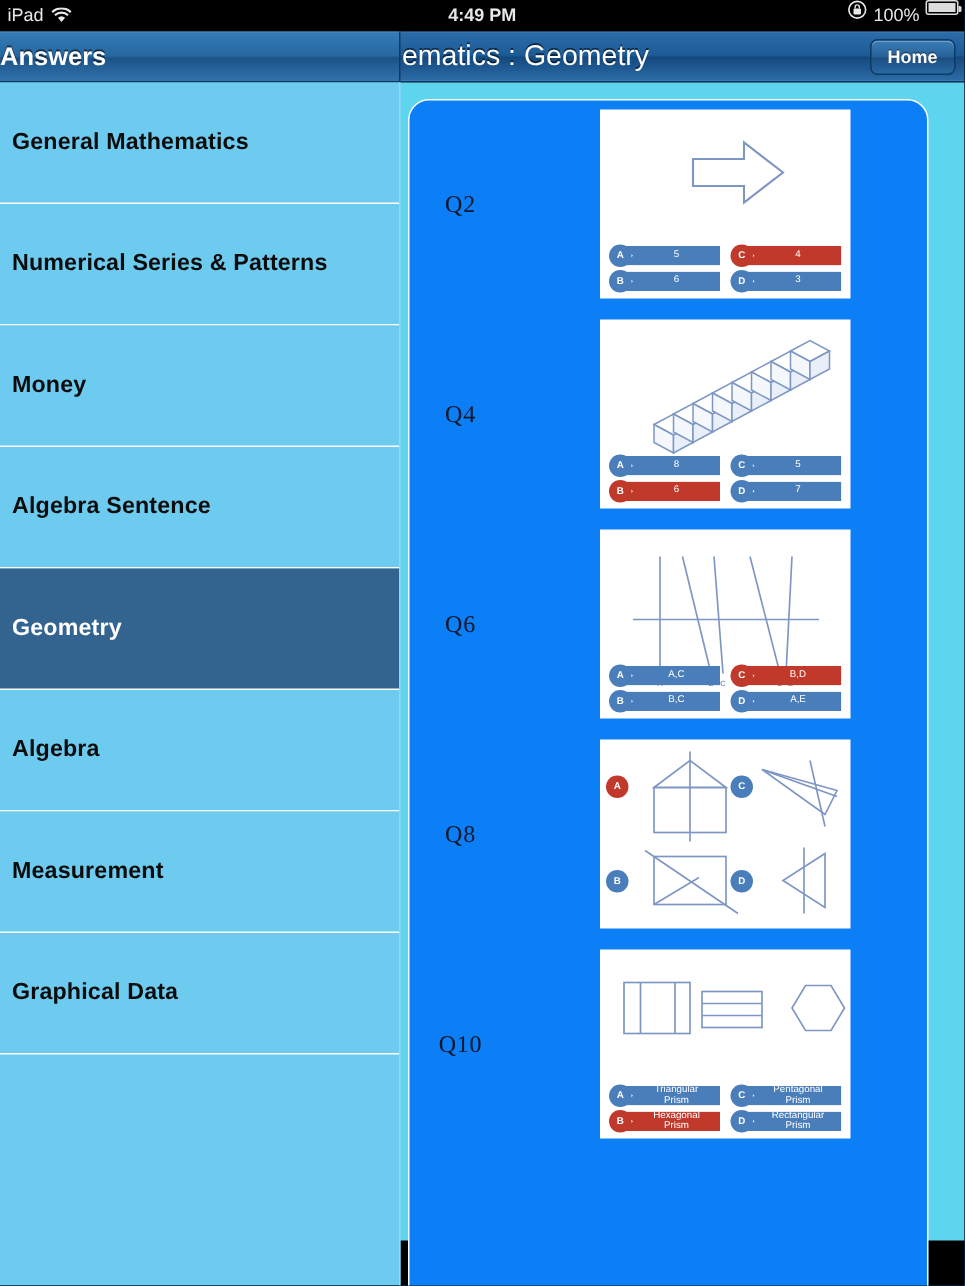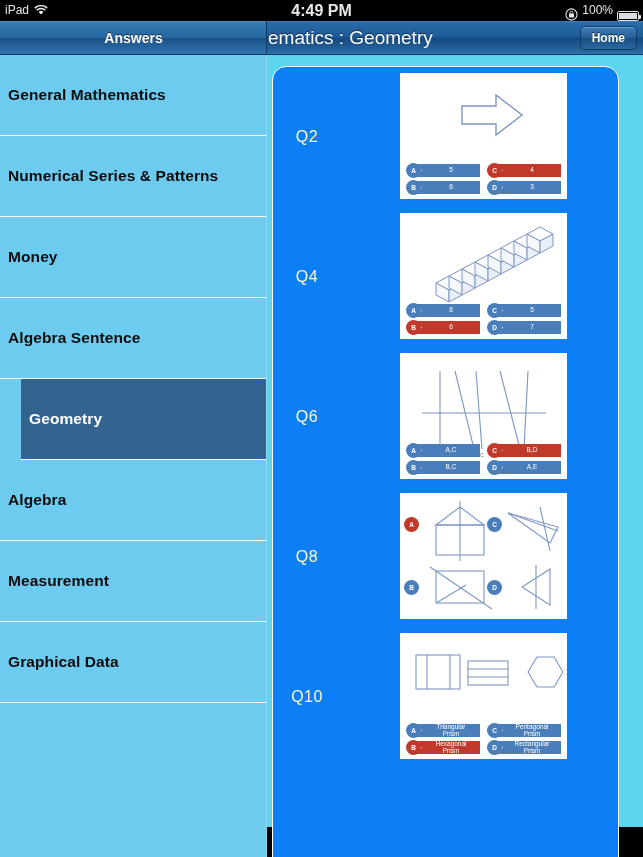--- a/index.html
+++ b/index.html
@@ -12,22 +12,22 @@
   #app { position: relative; width: 643px; height: 857px; }
 
   
   .statusbar {
     position: absolute; top: 0; left: 0;
     width: 643px; height: 21px;
     background: #000; color: #e8e8e8;
     font-size: 12px; line-height: 21px;
   }
   .sb-left { position: absolute; left: 5px; top: 0; display: flex; align-items: center; gap: 5px; }
-  .sb-center { position: absolute; left: 0; width: 643px; text-align: center; font-weight: bold; font-size: 16px; }
-  .sb-right { position: absolute; right: 4px; top: 0; display: flex; align-items: flex-end; gap: 4px; }
+  .sb-center { position: absolute; left: 0; width: 643px; text-align: center; font-weight: bold; font-size: 12px; }
+  .sb-right { position: absolute; right: 4px; top: 0; display: flex; align-items: flex-start; gap: 4px; }
   .sb-label { font-size: 12px; }
   .battery {
     width: 22px; height: 10px; border: 1px solid #dcdcdc; border-radius: 2px;
     position: relative; display: inline-block;
   }
   .battery::after {
     content: ""; position: absolute; right: -3px; top: 3px;
     width: 2px; height: 4px; background: #dcdcdc; border-radius: 0 1px 1px 0;
   }
   .battery i { position: absolute; left: 1px; top: 1px; bottom: 1px; right: 1px; background: #dcdcdc; display: block; }
@@ -41,22 +41,22 @@
     border-bottom: 1px solid #0c3460;
     overflow: hidden;
   }
   .nav-left-pane {
     position: absolute; left: 0; top: 0; width: 267px; height: 34px;
     background: linear-gradient(to bottom, #5d9bd0 0%, #357bb5 3%, #26679f 48%, #1b5288 52%, #3273ab 97%, #4a8ec4 100%);
     border-right: 1px solid #0e3a68;
   }
   .nav-left-title {
     position: absolute; left: 0; top: 0; width: 267px; height: 34px;
-    line-height: 34px; text-align: center; color: #fff;
-    font-size: 14px; font-weight: bold; text-shadow: 0 -1px 0 rgba(0,0,0,.55);
+    line-height: 34px; color: #fff;
+    font-size: 17px; font-weight: bold; text-shadow: 0 -1px 0 rgba(0,0,0,.55);
   }
   .nav-right-title {
     position: absolute; left: 268px; top: 0; height: 48px; line-height: 34px;
     color: #fff; font-size: 19px; font-weight: normal;
     text-shadow: 0 -1px 0 rgba(0,0,0,.55);
     white-space: nowrap;
   }
   .home-btn {
     position: absolute; right: 6px; top: 5px;
     height: 24px; padding: 0 11px; line-height: 23px;
@@ -83,39 +83,39 @@
   .side-item {
     position: relative; height: 81px; width: 267px;
     border-bottom: 1px solid #ffffff;
     background: #6ecbf0;
     display: flex; align-items: center;
   }
   .side-item .lbl {
     padding-left: 8px; font-size: 15.5px; font-weight: bold; color: #0c0c0c;
     letter-spacing: .1px;
   }
-  .side-item.selected { background: #33638f; margin-left: 21px; }
+  .side-item.selected { background: #33638f; }
   .side-item.selected .lbl { color: #ffffff; }
 
   
   .content {
     position: absolute; left: 272px; top: 11px;
     width: 347px; height: 834px;
     background: #0c7ff7;
     border: 1px solid #ffffff;
     border-radius: 14px;
     overflow: hidden;
   }
   .qrow {
     position: relative; width: 100%; height: 140px;
   }
   .qlabel {
     position: absolute; left: 0; top: 0; width: 68px; height: 140px;
     display: flex; align-items: center; justify-content: center;
-    color: #fef9c3; font-size: 16px; letter-spacing: .5px;
+    color: #0f172a; font-size: 16px; letter-spacing: .5px; font-family: Liberation Serif, serif;
   }
   .qcard {
     position: absolute; left: 127px; top: 6px;
     width: 167px; height: 126px;
     background: #ffffff;
   }
   .diagram { position: absolute; left: 0; top: 0; width: 167px; height: 126px; }
 
   
   .answers {

